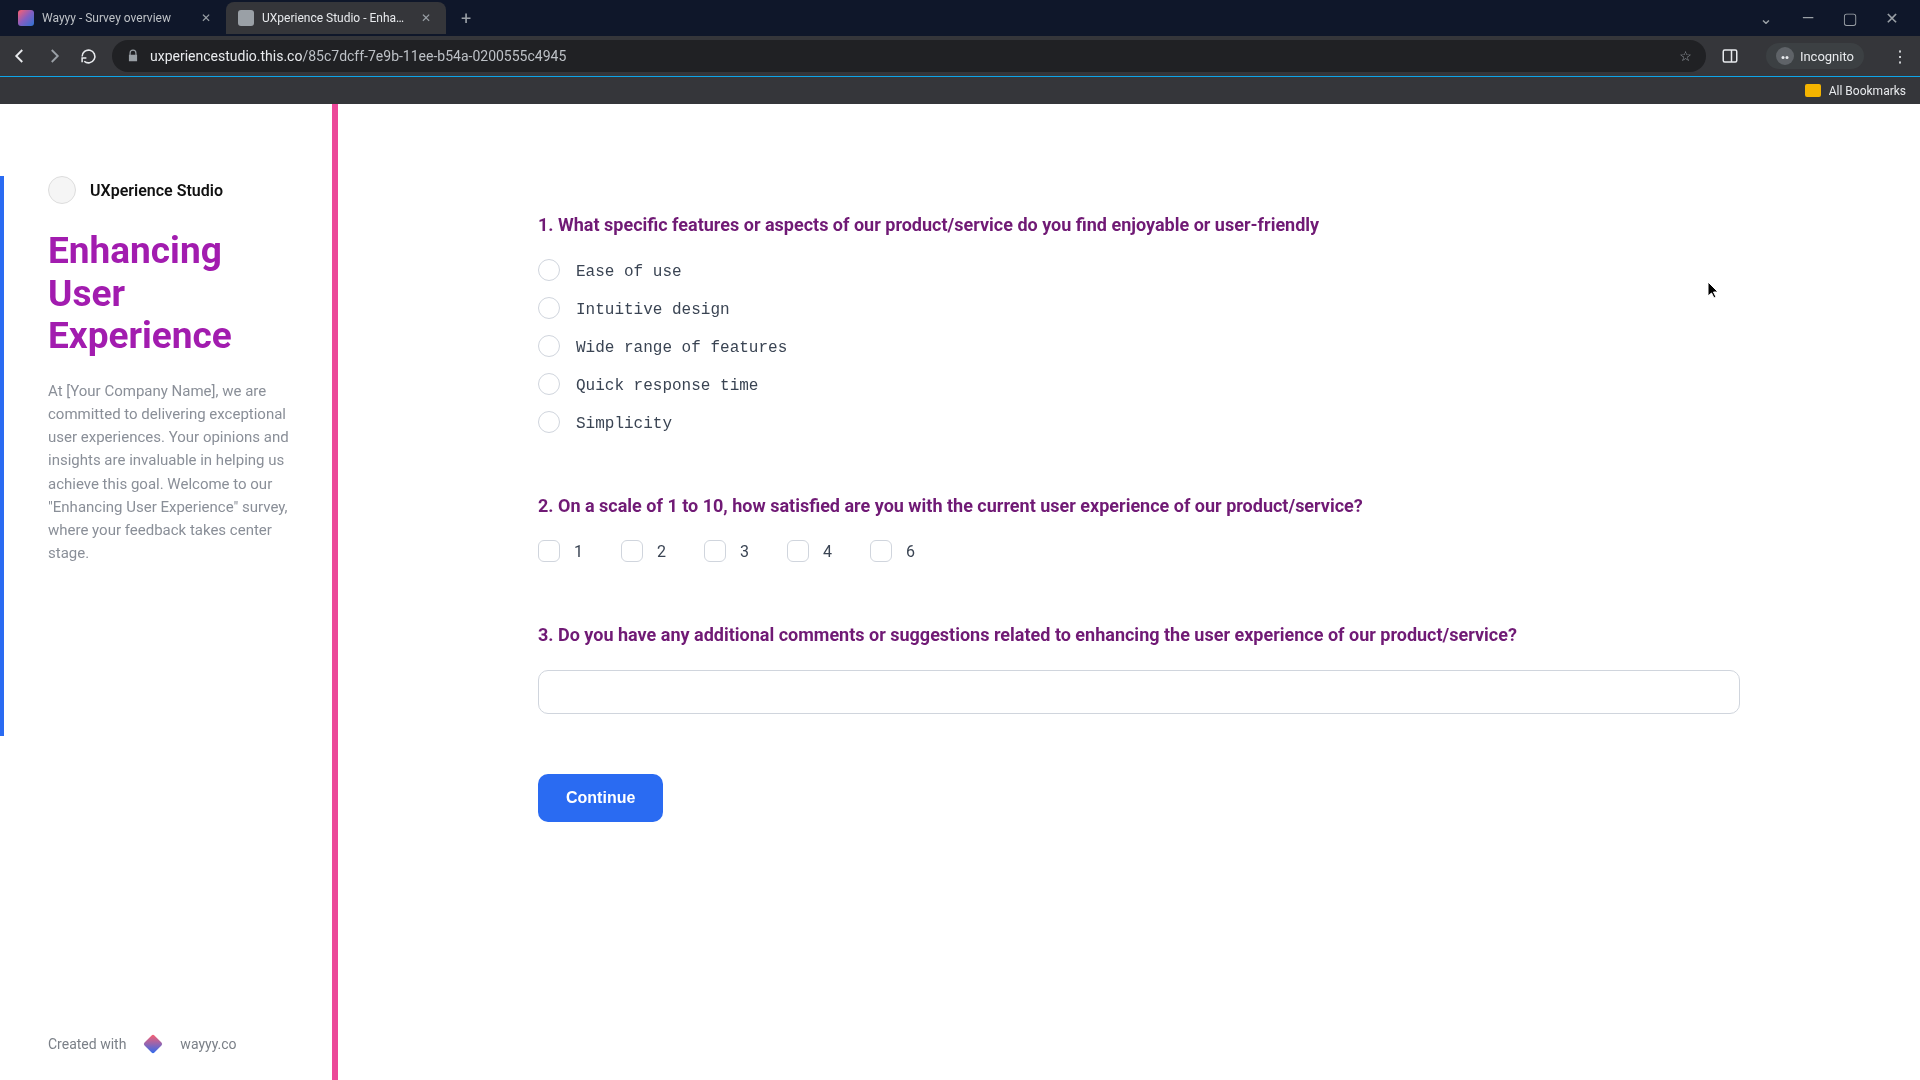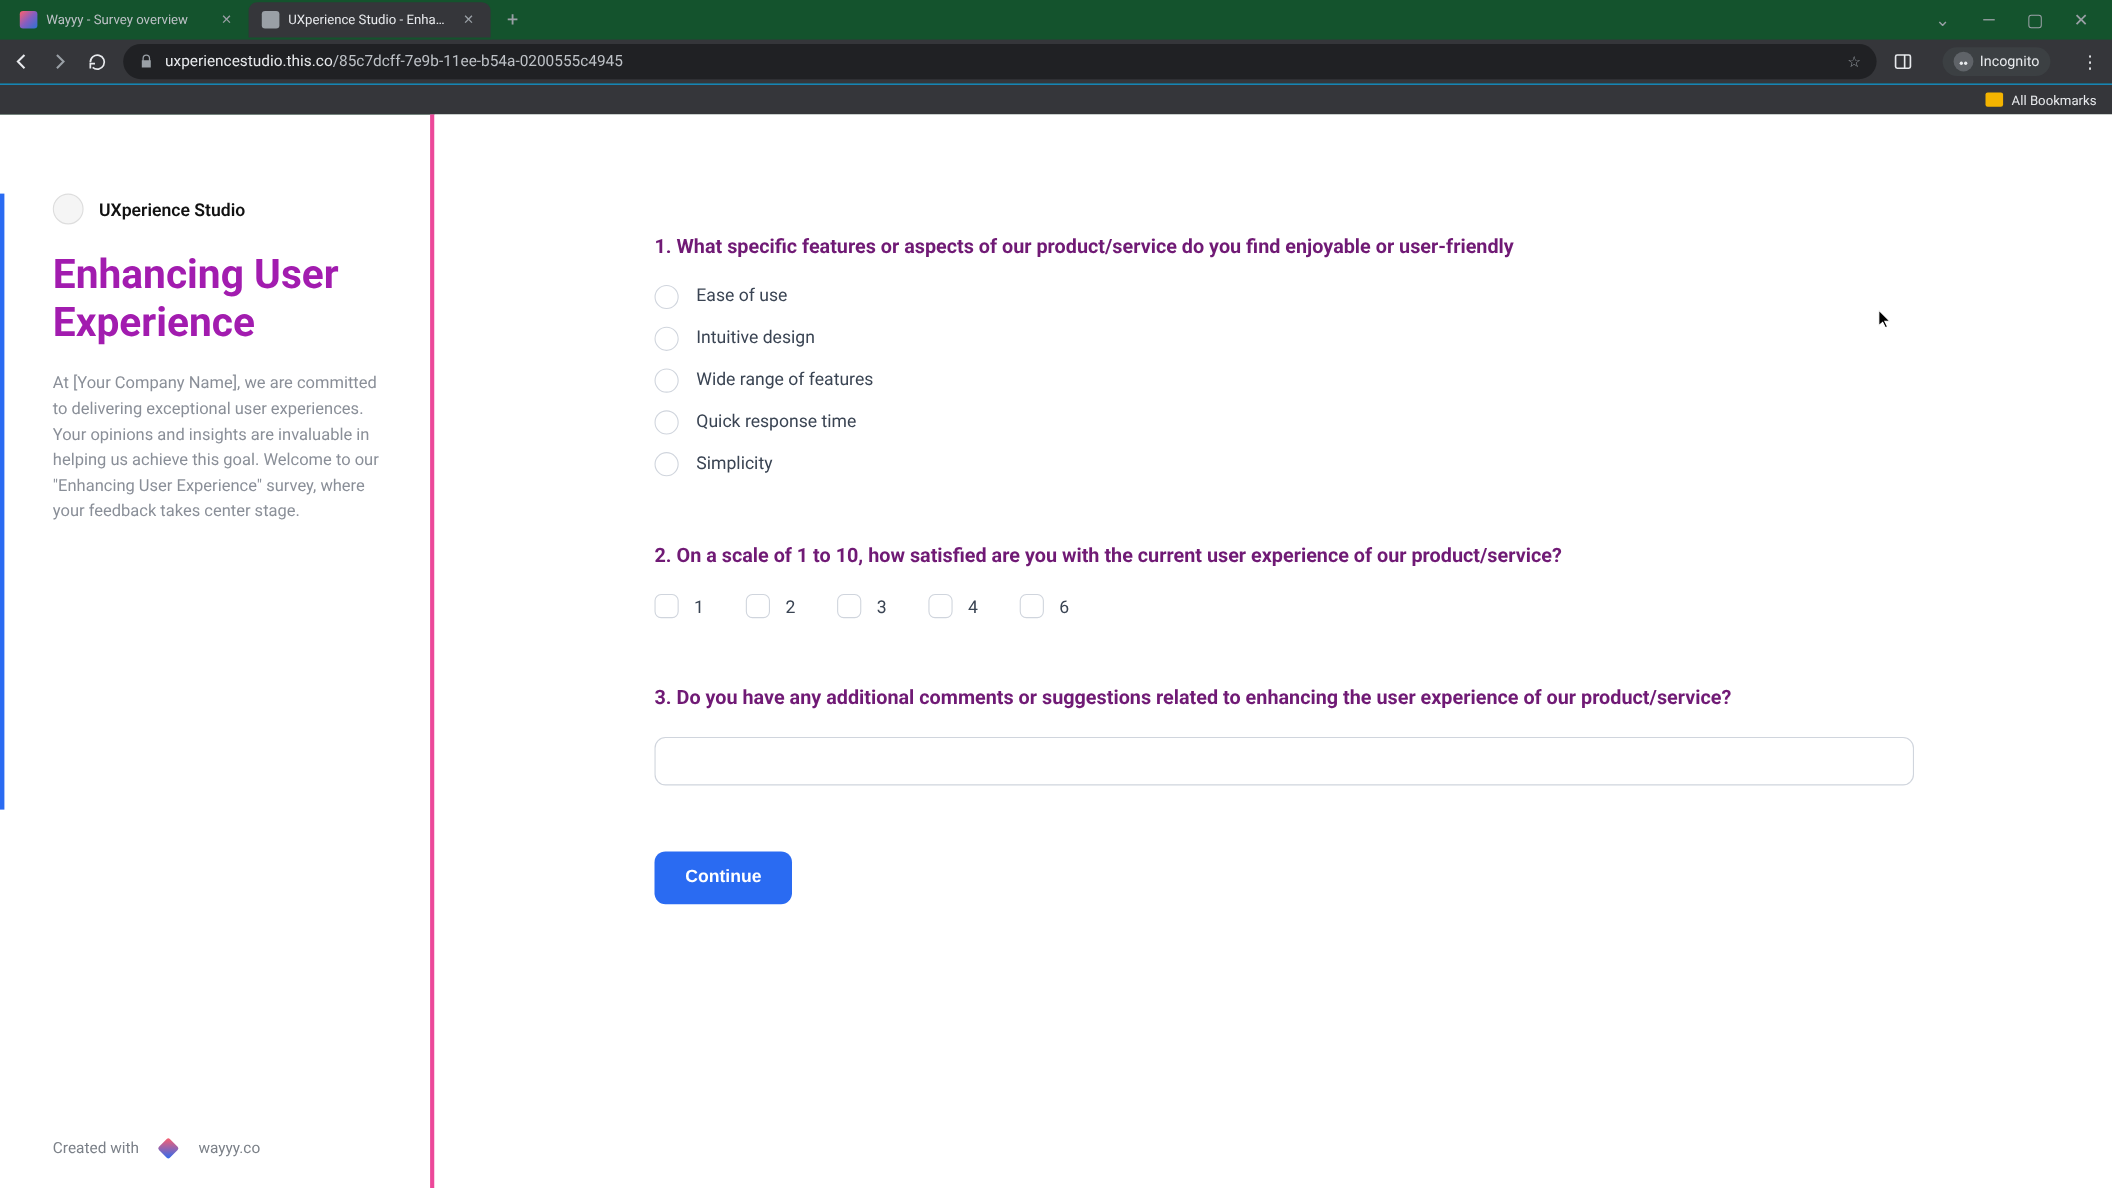--- a/index.html
+++ b/index.html
@@ -1,19 +1,19 @@
 <!DOCTYPE html>
 <html><head>
 <meta charset="utf-8">
 <style>
   * { margin: 0; padding: 0; box-sizing: border-box; }
   body { font-family: -apple-system, BlinkMacSystemFont, "Segoe UI", Roboto, sans-serif; background: #fff; }
 
   
-  .browser-chrome { background: #14532d; color: #e8eaed; user-select: none; }
+  .browser-chrome { background: #0f172a; color: #e8eaed; user-select: none; }
   .tab-strip { display: flex; align-items: center; height: 36px; padding: 0 6px; gap: 0; }
   .tab { display: flex; align-items: center; gap: 8px; padding: 0 12px; height: 32px; font-size: 12px; color: #bdc1c6; border-radius: 8px 8px 0 0; width: 220px; position: relative; }
   .tab.active { background: #35363a; color: #e8eaed; }
   .tab-favicon { width: 16px; height: 16px; border-radius: 3px; display: inline-flex; align-items: center; justify-content: center; font-size: 10px; }
   .tab-favicon.gradient { background: linear-gradient(135deg,#ff5f6d,#845ec2,#2c73d2); }
   .tab-favicon.gray { background: #9aa0a6; }
   .tab-title { flex: 1; overflow: hidden; white-space: nowrap; text-overflow: ellipsis; }
   .tab-close { width: 16px; height: 16px; color: #9aa0a6; display: inline-flex; align-items: center; justify-content: center; border-radius: 50%; }
   .new-tab { width: 28px; height: 28px; display: flex; align-items: center; justify-content: center; color: #9aa0a6; font-size: 18px; margin-left: 6px; }
   .window-controls { margin-left: auto; display: flex; gap: 18px; padding-right: 10px; color: #9aa0a6; }
@@ -30,35 +30,35 @@
   .toolbar-right { display: flex; align-items: center; gap: 26px; }
   .incognito-badge { display: flex; align-items: center; gap: 6px; background: #3c4043; border-radius: 14px; padding: 4px 10px; font-size: 13px; color: #e8eaed; }
   .incognito-icon { width: 18px; height: 18px; background: #5f6368; border-radius: 50%; display: inline-flex; align-items: center; justify-content: center; }
 
   .bookmark-bar { height: 28px; background: #35363a; display: flex; align-items: center; justify-content: flex-end; padding: 0 14px; font-size: 12px; color: #e8eaed; border-top: 1px solid #0ea5e9; }
   .bookmark-bar .folder { width: 16px; height: 13px; background: #f4b400; border-radius: 2px; margin-right: 8px; }
 
   
   .page { display: flex; height: calc(1080px - 104px); position: relative; }
 
-  .sidebar { width: 395px; padding: 72px 40px 30px 48px; position: relative; border-right: 4px solid #ec4899; }
+  .sidebar { width: 338px; padding: 72px 40px 30px 48px; position: relative; border-right: 6px solid #ec4899; }
   .side-accent { position: absolute; left: 0; top: 72px; width: 4px; height: 560px; background: #2a6bf2; }
   .org-row { display: flex; align-items: center; gap: 14px; margin-bottom: 26px; }
   .org-avatar { width: 28px; height: 28px; border-radius: 50%; border: 1px solid #ddd; background: #f5f5f5; }
   .org-name { font-size: 16px; font-weight: 600; color: #111; }
   .survey-title { font-size: 37px; font-weight: 700; line-height: 1.15; color: #a21caf; margin-bottom: 22px; }
   .survey-desc { font-size: 15px; line-height: 1.55; color: #8a8f98; }
   .created-with { position: absolute; bottom: 28px; left: 48px; display: flex; align-items: center; gap: 20px; font-size: 14px; color: #7b8088; }
   .wayyy-logo { width: 14px; height: 14px; transform: rotate(45deg); background: linear-gradient(135deg,#ff5f6d,#2a6bf2); border-radius: 2px; }
 
   .main { flex: 1; padding: 108px 180px 40px 200px; overflow-y: auto; position: relative; background: #fff; }
   .question { margin-bottom: 60px; }
   .q-title { font-size: 18px; font-weight: 700; color: #701a75; line-height: 1.4; margin-bottom: 22px; }
   .opts { display: flex; flex-direction: column; gap: 16px; }
-  .opt { display: flex; align-items: flex-start; gap: 16px; }
+  .opt { display: flex; align-items: flex-end; gap: 16px; font-family: Liberation Mono, monospace; }
   .radio, .check { width: 22px; height: 22px; border: 1.5px solid #d0d5dd; background: #fff; flex-shrink: 0; }
   .radio { border-radius: 50%; }
   .check { border-radius: 6px; }
   .opt-label { font-size: 16px; color: #3a4453; }
   .scale-row { display: flex; gap: 38px; }
   .scale-item { display: flex; align-items: center; gap: 14px; }
   .scale-label { font-size: 16px; color: #3a4453; }
   .text-input { width: 100%; height: 44px; border: 1px solid #d0d5dd; border-radius: 10px; padding: 0 14px; font-size: 15px; }
   .continue-btn { background: #2a6bf2; color: #fff; border: none; border-radius: 10px; padding: 15px 28px; font-size: 16px; font-weight: 600; cursor: pointer; }
 

